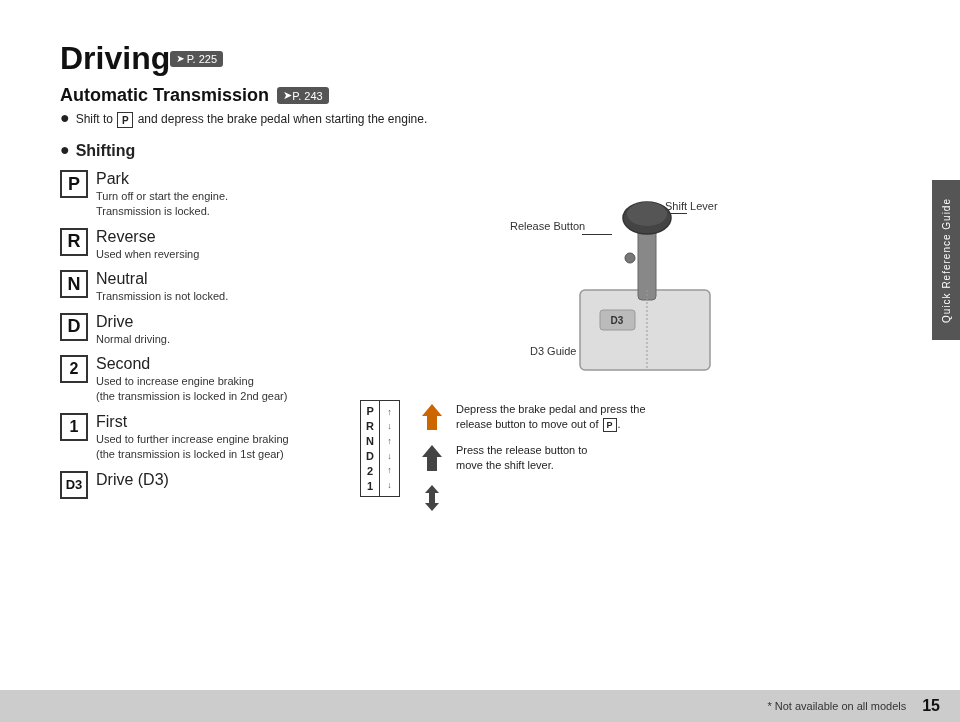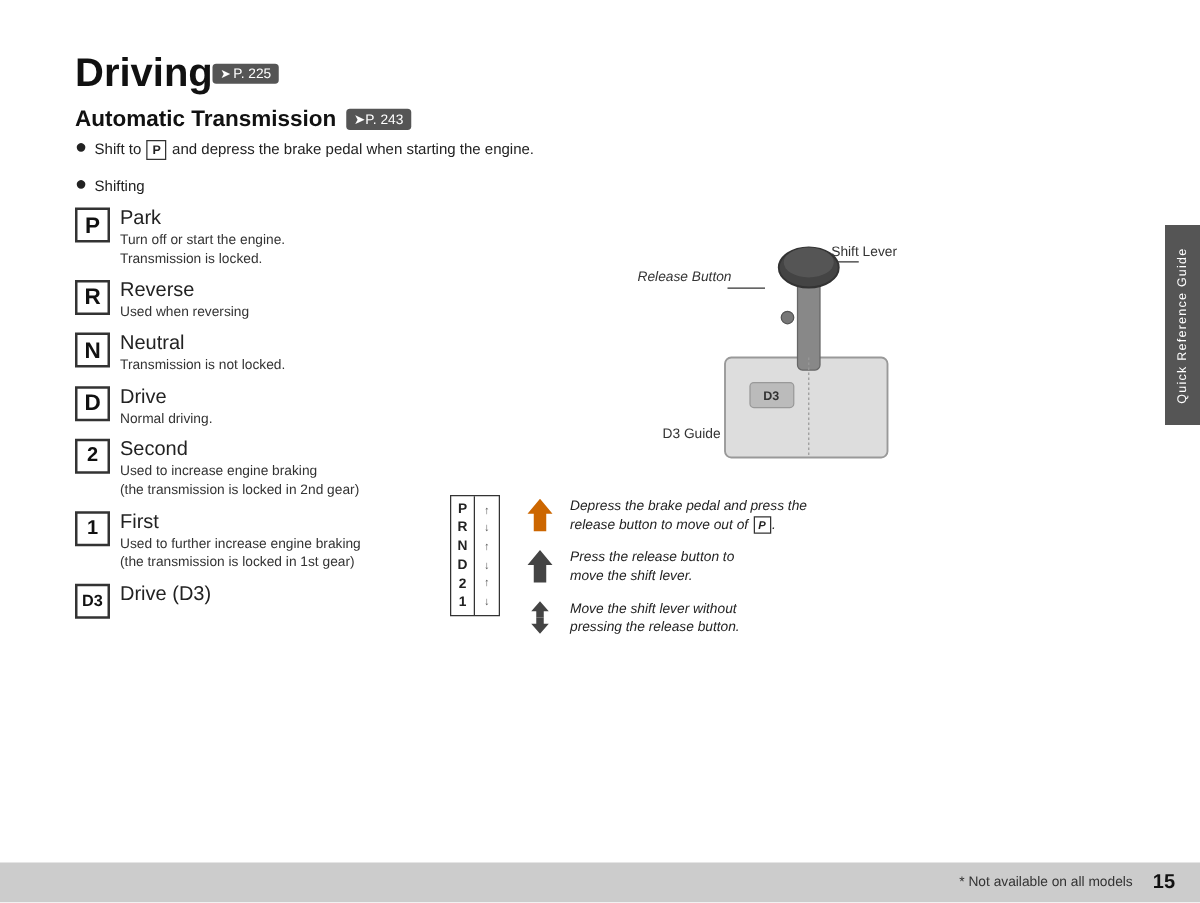--- a/index.html
+++ b/index.html
@@ -104,22 +104,22 @@
     }
 
     
     .shifting-header {
       display: flex;
       align-items: center;
       margin-bottom: 10px;
       gap: 6px;
     }
     .shifting-label {
-      font-size: 12px;
-      font-weight: normal;
+      font-size: 16px;
+      font-weight: bold;
     }
 
     
     .content-columns {
       display: flex;
       gap: 20px;
       align-items: flex-start;
     }
 
     
@@ -199,23 +199,22 @@
     }
 
     .arrow-rows {
       display: flex;
       flex-direction: column;
       gap: 8px;
     }
 
     .arrow-row {
       display: flex;
-      align-items: flex-start;
+      align-items: flex-end;
       gap: 8px;
-      font-style: italic;
     }
 
     .arrow-icon-box {
       width: 32px;
       height: 32px;
       flex-shrink: 0;
       display: flex;
       align-items: center;
       justify-content: center;
     }
@@ -374,21 +373,21 @@
           <div class="gear-name">Drive (D3)</div>
         </div>
       </div>
 
     </div>
 
     <div class="diagram-area">
 
       <div class="shift-diagram">
 
-        <div class="diagram-label" style="left:0; top:50px;font-style:italic;">Release Button</div>
+        <div class="diagram-label" style="left:0; top:50px;">Release Button</div>
         <div class="diagram-label" style="left:155px; top:30px;">Shift Lever</div>
         <div class="diagram-label" style="left:20px; top:175px;">D3 Guide</div>
 
         <div class="diagram-line" style="left:72px; top:64px; width:30px; height:1px;"></div>
 
         <div class="diagram-line" style="left:155px; top:43px; width:22px; height:1px;"></div>
 
         <div class="diagram-line" style="left:72px; top:183px; width:30px; height:1px;"></div>
 
         <svg width="160" height="200" viewBox="0 0 160 200" style="position:absolute; left:60px; top:20px;">
@@ -456,23 +455,20 @@
 
           <div class="arrow-row">
             <div class="arrow-icon-box">
               <svg width="30" height="30" viewBox="0 0 30 30">
 
                 <polygon points="15,2 22,10 18,10 18,15 12,15 12,10 8,10" fill="#444"></polygon>
 
                 <polygon points="15,28 22,20 18,20 18,15 12,15 12,20 8,20" fill="#444"></polygon>
               </svg>
             </div>
-            <div class="arrow-text">
-              Move the shift lever without<br>pressing the release button.
-            </div>
           </div>
 
         </div>
 
       </div>
 
     </div>
 
   </div>
 

